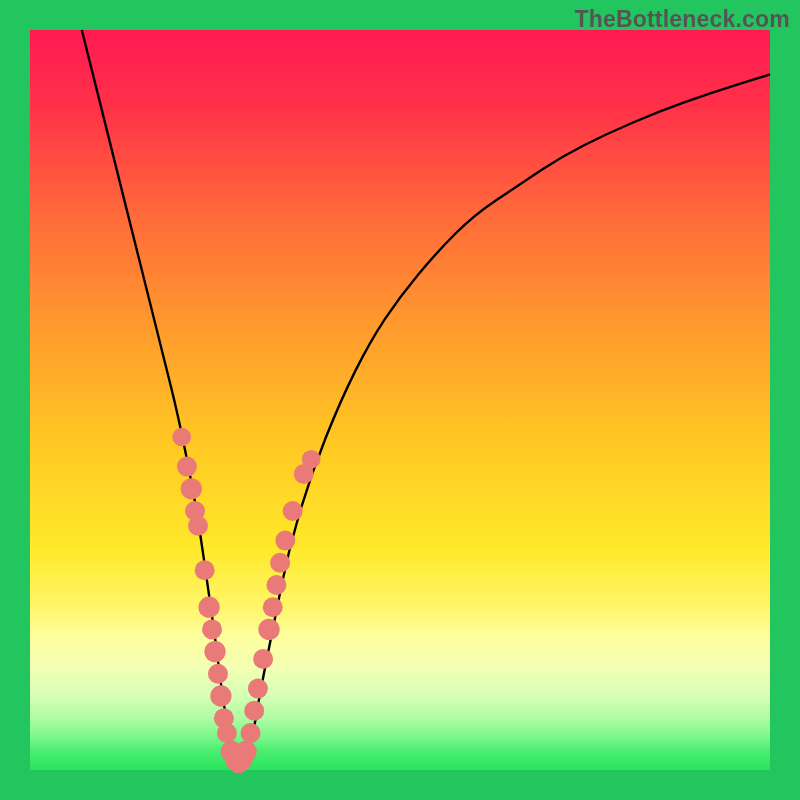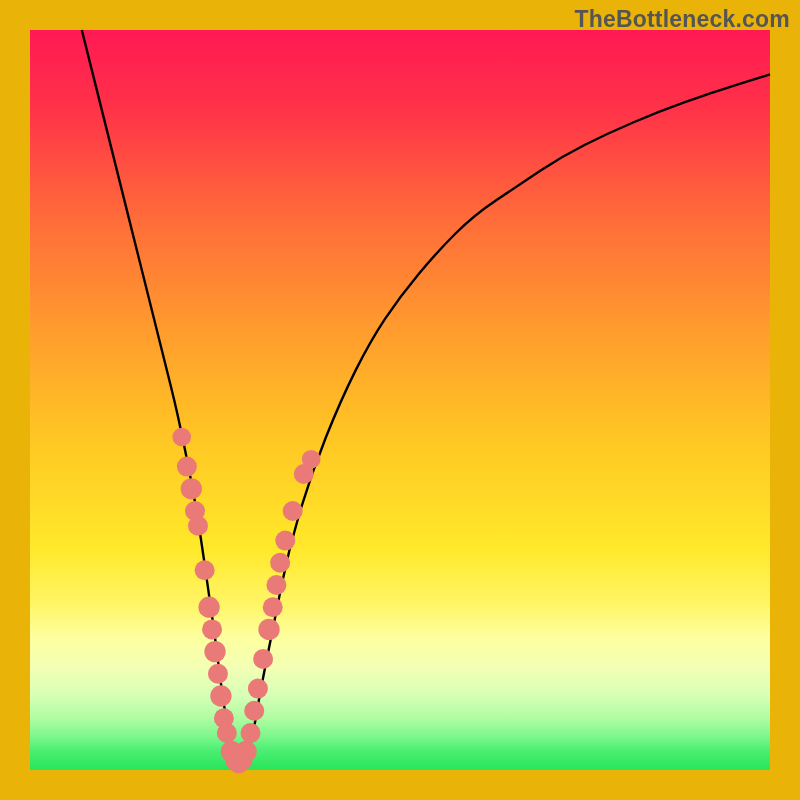--- a/index.html
+++ b/index.html
@@ -10,21 +10,21 @@
     overflow: hidden;
     background: #000;
     font-family: Arial, Helvetica, sans-serif;
   }
   .frame {
     position: absolute;
     left: 0;
     top: 0;
     width: 800px;
     height: 800px;
-    background: #eab308;
+    background: #22c55e;
   }
   .plot-area {
     position: absolute;
     left: 30px;
     top: 30px;
     width: 740px;
     height: 740px;
   }
   .gradient {
     position: absolute;

